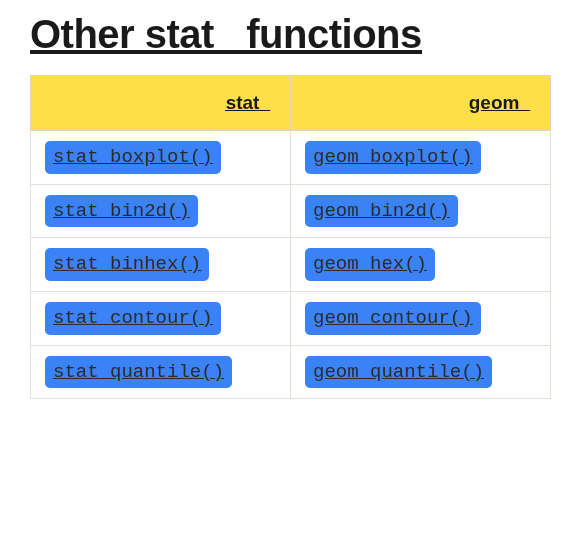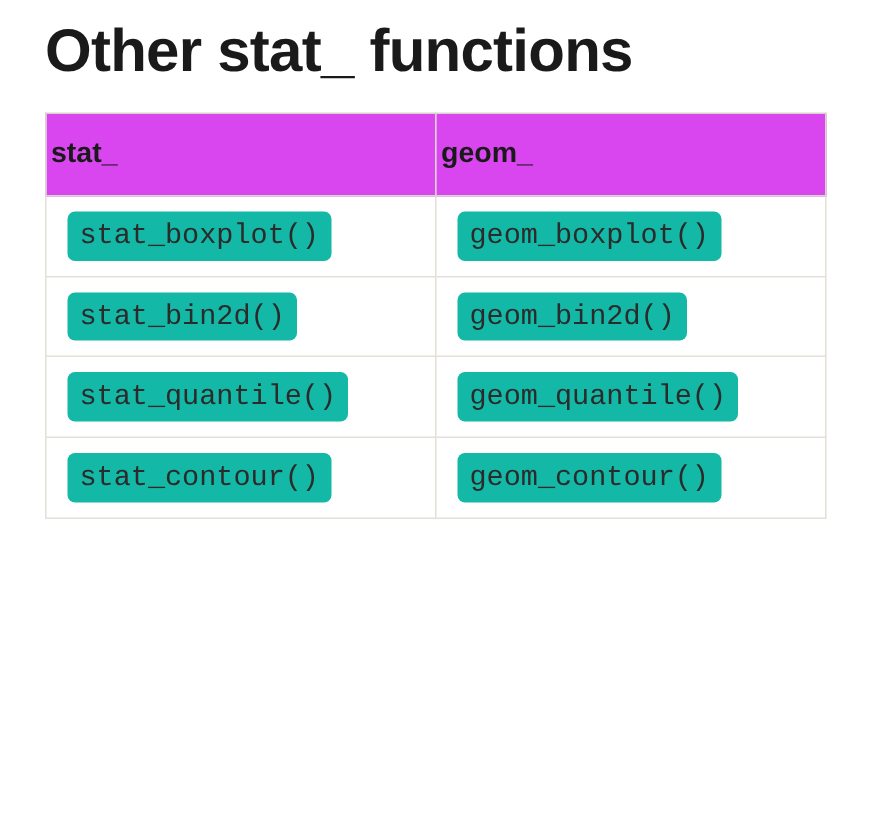--- a/index.html
+++ b/index.html
@@ -1,54 +1,55 @@
 <!DOCTYPE html>
 <html><head>
   <meta charset="utf-8">
   <style>
     * {
       margin: 0;
       padding: 0;
       box-sizing: border-box;
+      text-decoration: underline;
     }
     body {
       background: #ffffff;
       font-family: -apple-system, BlinkMacSystemFont, "Segoe UI", Helvetica, Arial, sans-serif;
       padding: 12px 30px 30px 30px;
       width: 581px;
     }
     h2.title {
       font-size: 40px;
       font-weight: 800;
       color: #1a1a1a;
       margin-bottom: 18px;
       letter-spacing: -0.5px;
     }
     table.func-table {
       border-collapse: collapse;
       width: 100%;
       font-size: 18px;
     }
     table.func-table th {
-      background: #d946ef;
-      text-align: left;
+      background: #fde047;
+      text-align: right;
       font-weight: 700;
       color: #1a1a1a;
-      padding: 16px 3px;
+      padding: 16px 20px;
       border: 1px solid #d8d4cc;
       font-size: 19px;
     }
     table.func-table td {
       padding: 10px 14px;
       border: 1px solid #e4e0d8;
       vertical-align: middle;
     }
     code.inline {
       font-family: "SFMono-Regular", Consolas, "Liberation Mono", Menlo, monospace;
-      background: #14b8a6;
+      background: #3b82f6;
       color: #2b2b2b;
       padding: 4px 8px;
       border-radius: 5px;
       font-size: 19px;
       display: inline-block;
       line-height: 1.3;
     }
   </style>
 </head>
 <body>
@@ -65,21 +66,25 @@
   <tbody>
     <tr>
       <td><code class="inline">stat_boxplot()</code></td>
       <td><code class="inline">geom_boxplot()</code></td>
     </tr>
     <tr>
       <td><code class="inline">stat_bin2d()</code></td>
       <td><code class="inline">geom_bin2d()</code></td>
     </tr>
     <tr>
-      <td><code class="inline">stat_quantile()</code></td>
-      <td><code class="inline">geom_quantile()</code></td>
+      <td><code class="inline">stat_binhex()</code></td>
+      <td><code class="inline">geom_hex()</code></td>
     </tr>
     <tr>
       <td><code class="inline">stat_contour()</code></td>
       <td><code class="inline">geom_contour()</code></td>
     </tr>
+    <tr>
+      <td><code class="inline">stat_quantile()</code></td>
+      <td><code class="inline">geom_quantile()</code></td>
+    </tr>
   </tbody>
 </table>
 
 </body></html>

